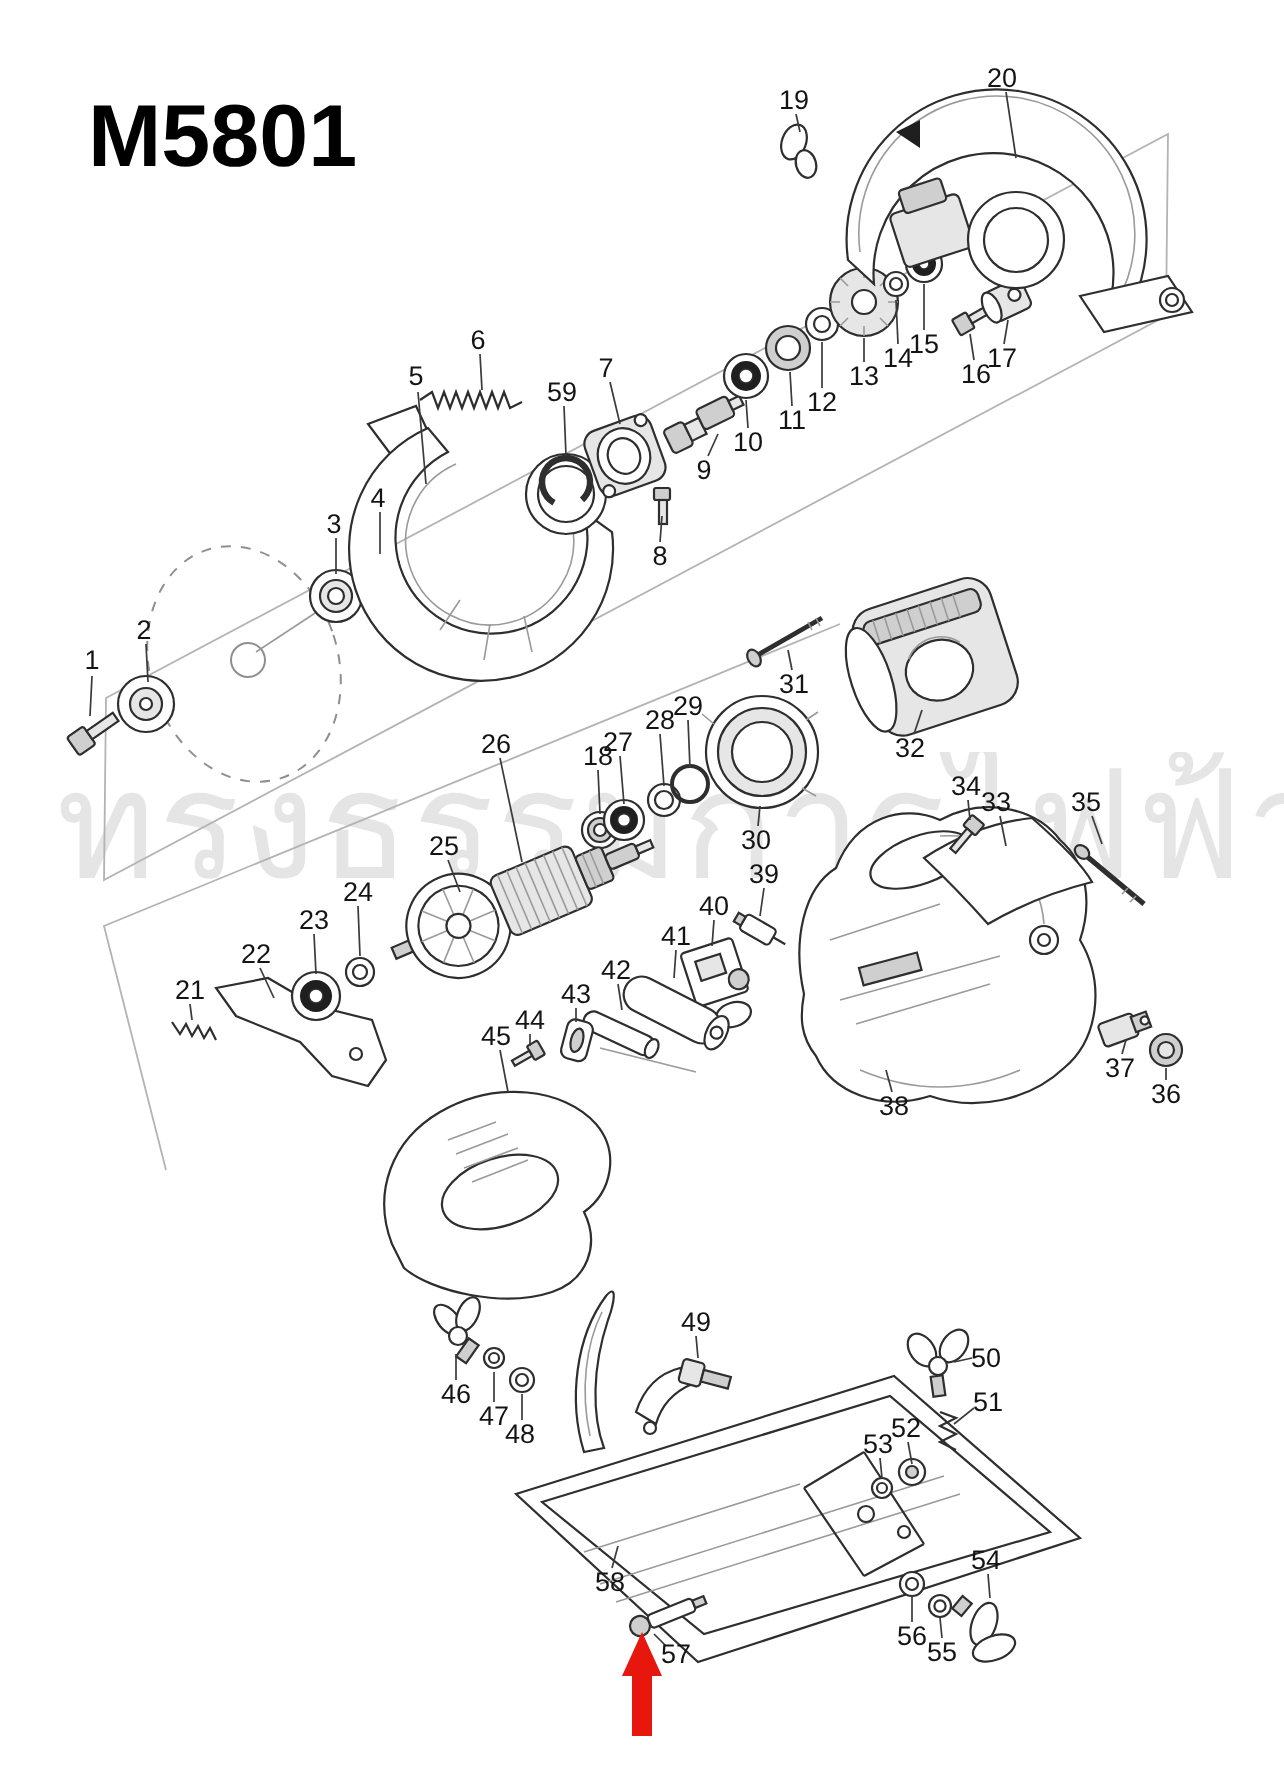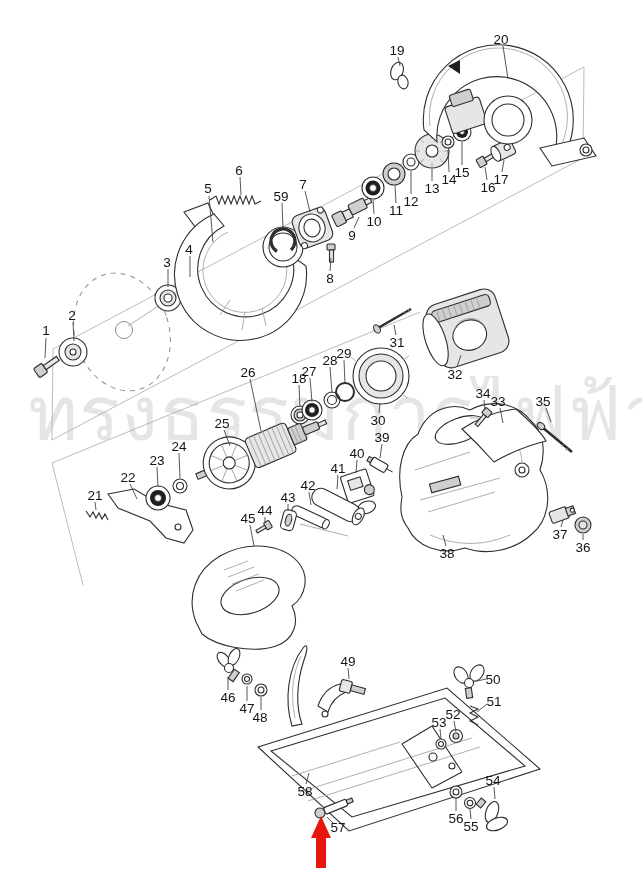--- a/index.html
+++ b/index.html
@@ -18,20 +18,21 @@
   .thin{stroke:#9a9a9a;stroke-width:0.8;fill:none}
   .pl{stroke:#b3b3b3;stroke-width:0.9;fill:none}
   .plabel{font:13.5px "Liberation Sans",sans-serif;fill:#141414}
   .leader{stroke:#3a3a3a;stroke-width:0.85}
 </style>
 </head>
 <body>
 
 <div id="stage">
   <div id="watermark">ทรงธรรมการไฟฟ้า</div>
+  <div id="title">M5801</div>
 
   <svg width="642" height="896" viewBox="0 0 642 896">
 
     <g>
       <polygon class="pl" points="584,67 583,158 52,440 53,349"></polygon>
       <polyline class="pl" points="420,312 52,463 83,585"></polyline>
     </g>
 
     <g>
       <ellipse cx="122" cy="332" rx="47" ry="60" transform="rotate(-18 122 332)" fill="none" stroke="#8f8f8f" stroke-width="1" stroke-dasharray="5 5"></ellipse>

